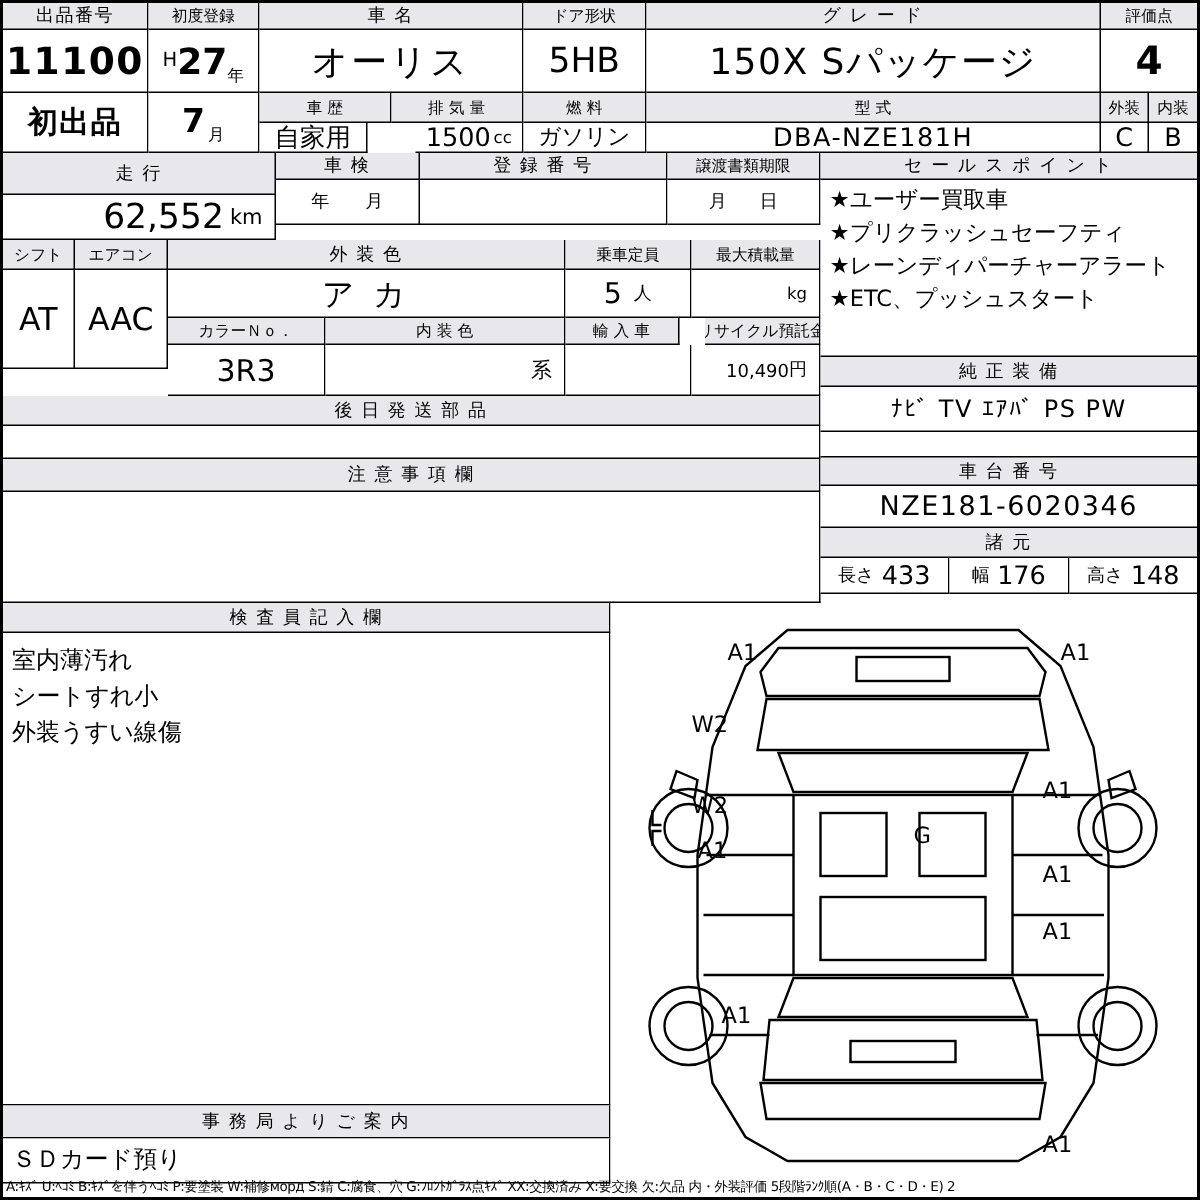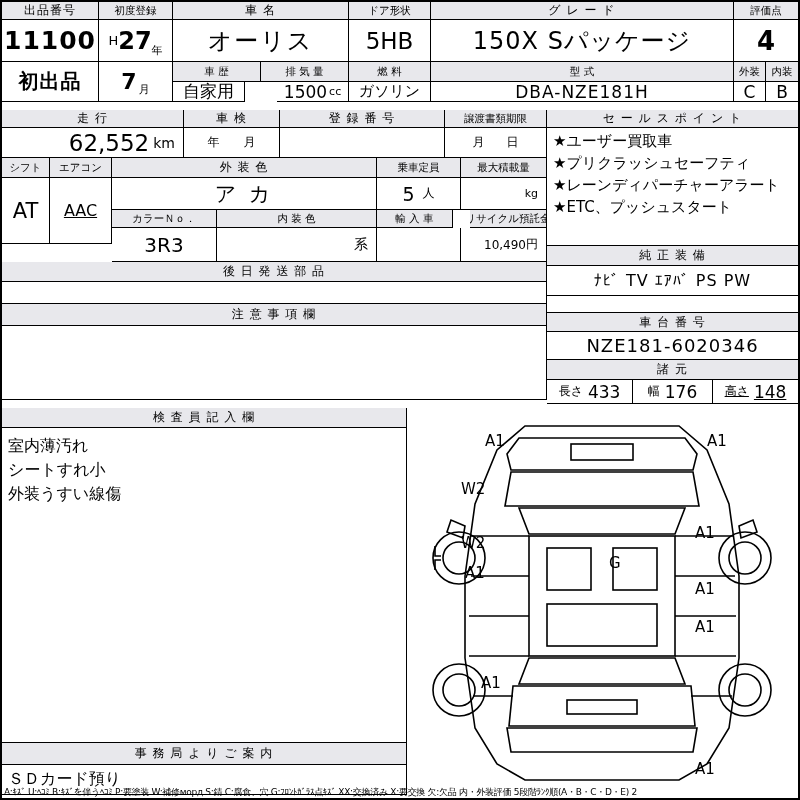--- a/index.html
+++ b/index.html
@@ -86,21 +86,21 @@
 
     <div class="col seg" style="width:176px;">
       <div class="cell lbl" style="height:18px;">車 名</div>
       <div class="cell val" style="height:42px;">
         <span style="font-size:24px;letter-spacing:2px;">オーリス</span>
       </div>
       <div class="row" style="height:20px;">
         <div class="cell lbl-sm" style="width:88px;height:20px;">車 歴</div>
         <div class="cell lbl-sm" style="width:88px;height:20px;">排 気 量</div>
       </div>
-      <div class="row" style="height:28px;gap:32px;">
+      <div class="row" style="height:20px;gap:32px;">
         <div class="cell val" style="width:88px;height:20px;">
           <span style="font-size:17px;">自家用</span>
         </div>
         <div class="cell val" style="width:88px;height:20px;">
           <span style="font-size:17px;">1500</span>
           <span class="unit">cc</span>
         </div>
       </div>
     </div>
 
@@ -145,21 +145,21 @@
       </div>
     </div>
   </div>
 
   <div class="row">
 
     <div class="col" style="width:545px;">
 
       <div class="row">
         <div class="col" style="width:182px;">
-          <div class="cell lbl" style="height:18px;">走 行</div>
+          <div class="cell lbl" style="height:28px;">走 行</div>
           <div class="cell val right" style="height:30px;">
             <span style="font-size:23px;">62,552</span>
             <span style="font-size:14px;margin-left:4px;">km</span>
           </div>
         </div>
         <div class="col" style="width:96px;">
           <div class="cell lbl" style="height:18px;">車 検</div>
           <div class="cell val" style="height:30px;">
             <span style="font-size:12px;margin-right:24px;">年</span>
             <span style="font-size:12px;">月</span>
@@ -181,21 +181,21 @@
       <div class="row">
         <div class="col" style="width:48px;">
           <div class="cell lbl-sm" style="height:20px;">シフト</div>
           <div class="cell val" style="height:66px;">
             <span style="font-size:21px;">AT</span>
           </div>
         </div>
         <div class="col" style="width:62px;">
           <div class="cell lbl-sm" style="height:20px;">エアコン</div>
           <div class="cell val" style="height:66px;">
-            <span style="font-size:16px;text-decoration:underline;">AAC</span>
+            <span style="font-size:21px;">AAC</span>
           </div>
         </div>
         <div class="col" style="width:265px;">
           <div class="cell lbl" style="height:20px;">外 装 色</div>
           <div class="cell val" style="height:32px;">
             <span style="font-size:21px;letter-spacing:3px;">ア カ</span>
           </div>
           <div class="row">
             <div class="cell lbl-sm" style="width:105px;height:18px;">カラーＮｏ．</div>
             <div class="cell lbl-sm" style="width:160px;height:18px;">内 装 色</div>
@@ -266,21 +266,21 @@
       <div class="cell lbl nb-r" style="height:20px;">諸 元</div>
       <div class="row" style="height:28px;">
         <div class="cell val" style="width:86px;height:24px;">
           <span style="font-size:12px;">長さ</span>
           <span style="font-size:17px;margin-left:5px;">433</span>
         </div>
         <div class="cell val" style="width:80px;height:24px;">
           <span style="font-size:12px;">幅</span>
           <span style="font-size:17px;margin-left:5px;">176</span>
         </div>
-        <div class="cell val nb-r" style="width:85px;height:24px;text-decoration:underline;">
+        <div class="cell val nb-r" style="width:85px;height:24px;">
           <span style="font-size:12px;">高さ</span>
           <span style="font-size:17px;margin-left:5px;">148</span>
         </div>
       </div>
     </div>
   </div>
 
   <div class="row">
 
     <div class="col" style="width:405px;">

